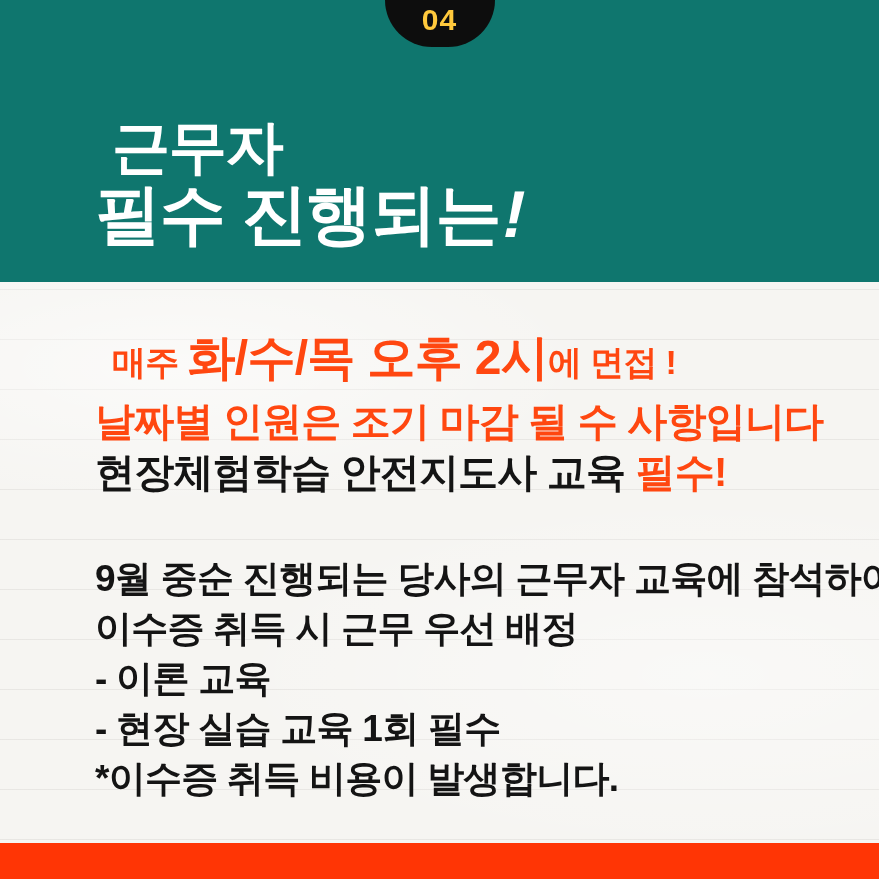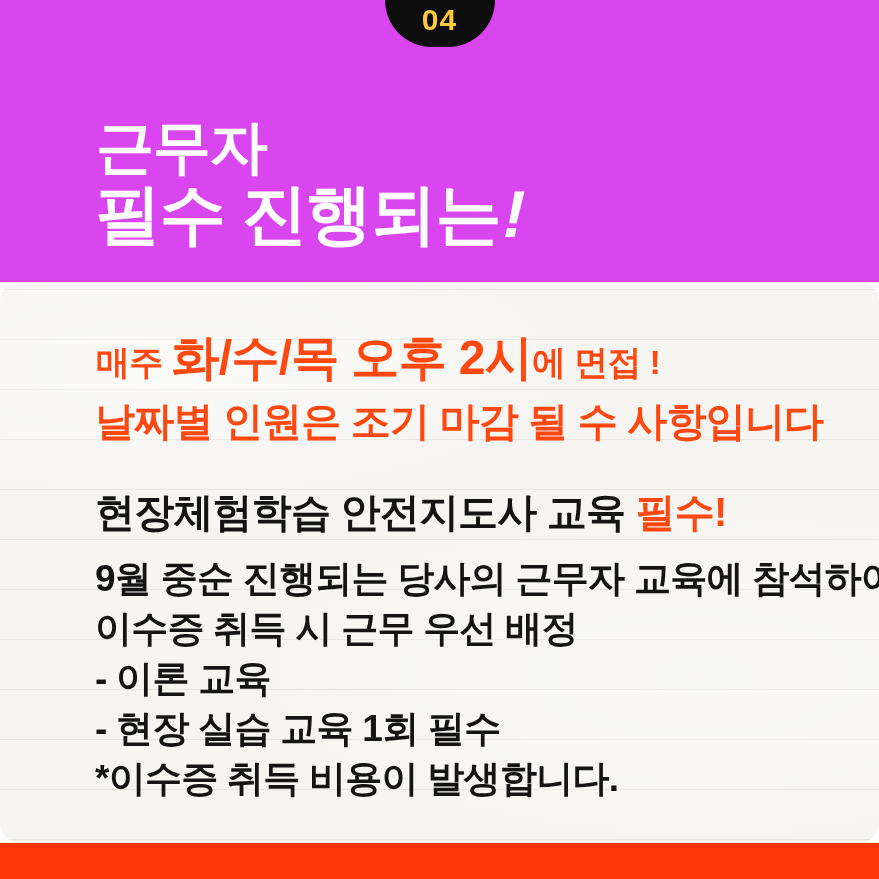--- a/index.html
+++ b/index.html
@@ -14,21 +14,21 @@
     width: 879px;
     height: 879px;
     overflow: hidden;
   }
 
   
   .header {
     position: absolute;
     left: 0; top: 0;
     width: 879px; height: 282px;
-    background: #d946ef;
+    background: #0f766e;
   }
   .badge {
     position: absolute;
     left: 50%; top: 0;
     transform: translateX(-50%);
     width: 110px; height: 47px;
     background: #0d0d0d;
     border-radius: 0 0 55px 55px;
     display: flex;
     align-items: flex-start;
@@ -71,21 +71,20 @@
     width: 879px; height: 561px;
     background-color: #f6f5f2;
     background-image:
       repeating-linear-gradient(
         to bottom,
         rgba(140,138,128,0.13) 0px,
         rgba(140,138,128,0.13) 1px,
         transparent 1px,
         transparent 50px);
     background-position: 0 7px;
-    border-radius: 20px;
   }
   .paper::after {
     
     content: "";
     position: absolute; inset: 0;
     background:
       radial-gradient(ellipse 600px 200px at 20% 15%, rgba(255,255,255,0.55), transparent 70%),
       radial-gradient(ellipse 700px 260px at 80% 70%, rgba(255,255,255,0.4), transparent 70%);
     pointer-events: none;
   }
@@ -93,21 +92,21 @@
     position: absolute;
     left: 95px; top: 0;
     width: 720px;
     z-index: 1;
   }
   .t-orange { color: #ff4710; }
   .t-black  { color: #141414; }
 
   .line1 {
     position: absolute;
-    left: 1px; top: 44px;
+    left: 17px; top: 44px;
     font-weight: 800;
     font-size: 34px;
     letter-spacing: -0.02em;
     white-space: nowrap;
     text-align: center;
   }
   .line1 .big { font-size: 48px; }
   .line2 {
     position: absolute;
     left: 0; top: 112px;
@@ -116,21 +115,20 @@
     letter-spacing: -0.02em;
     white-space: nowrap;
   }
   .line3 {
     position: absolute;
     left: 0; top: 163px;
     font-weight: 800;
     font-size: 40px;
     letter-spacing: -0.02em;
     white-space: nowrap;
-    margin-top: 40px;
   }
   .paragraph {
     position: absolute;
     left: 0; top: 272px;
     font-weight: 800;
     font-size: 37px;
     line-height: 50px;
     letter-spacing: -0.02em;
     color: #141414;
     white-space: nowrap;

